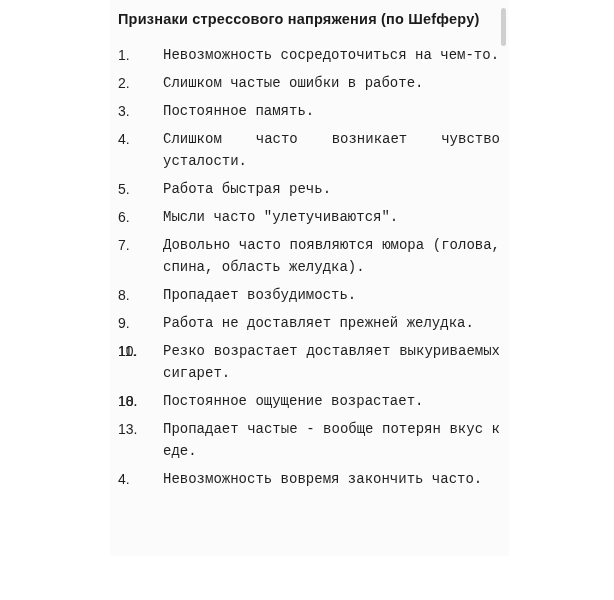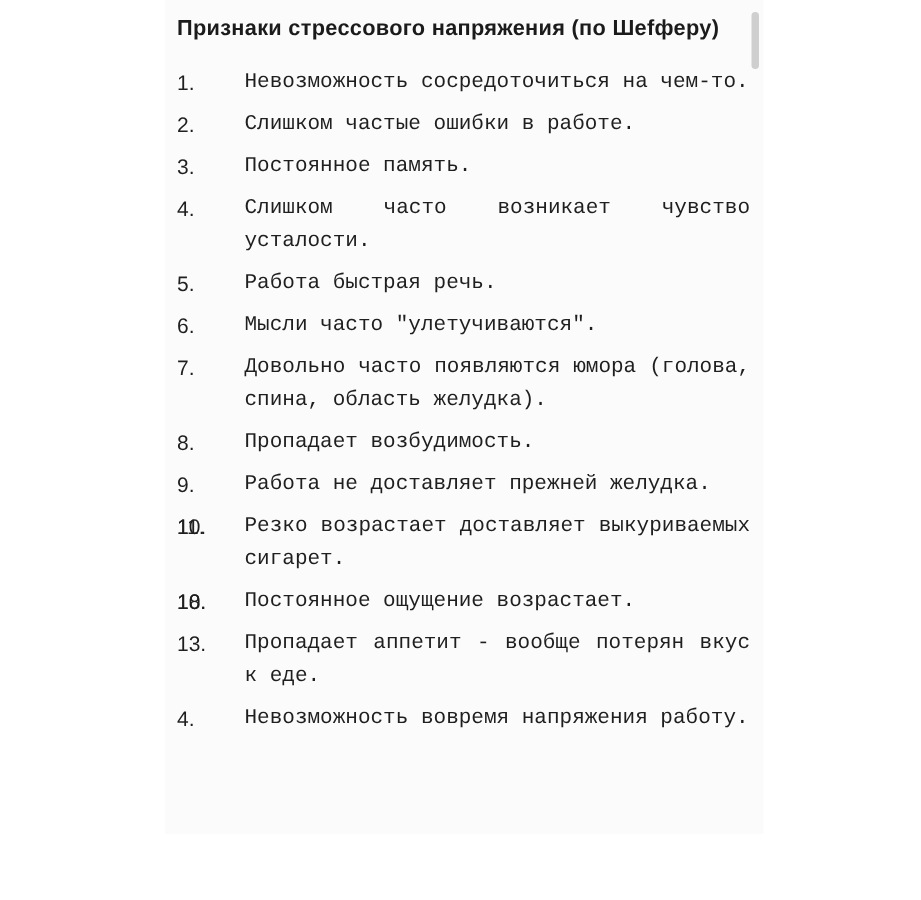--- a/index.html
+++ b/index.html
@@ -186,26 +186,26 @@
         <span class="item-marker">18.</span>
       </li>
 
       <li class="list-item">
         <span class="item-marker">10.</span>
         <span class="item-text">Постоянное ощущение возрастает.</span>
       </li>
 
       <li class="list-item">
         <span class="item-marker">13.</span>
-        <span class="item-text">Пропадает аппетит - вообще потерян вкус к еде.</span>
+        <span class="item-text">Пропадает частые - вообще потерян вкус к еде.</span>
       </li>
 
       <li class="list-item">
         <span class="item-marker">4.</span>
-        <span class="item-text">Невозможность вовремя напряжения работу.</span>
+        <span class="item-text">Невозможность вовремя закончить часто.</span>
       </li>
 
     </ol>
   </div>
 
   <div id="scrollbar-track">
     <div id="scrollbar-thumb"></div>
   </div>
 
 </div>

